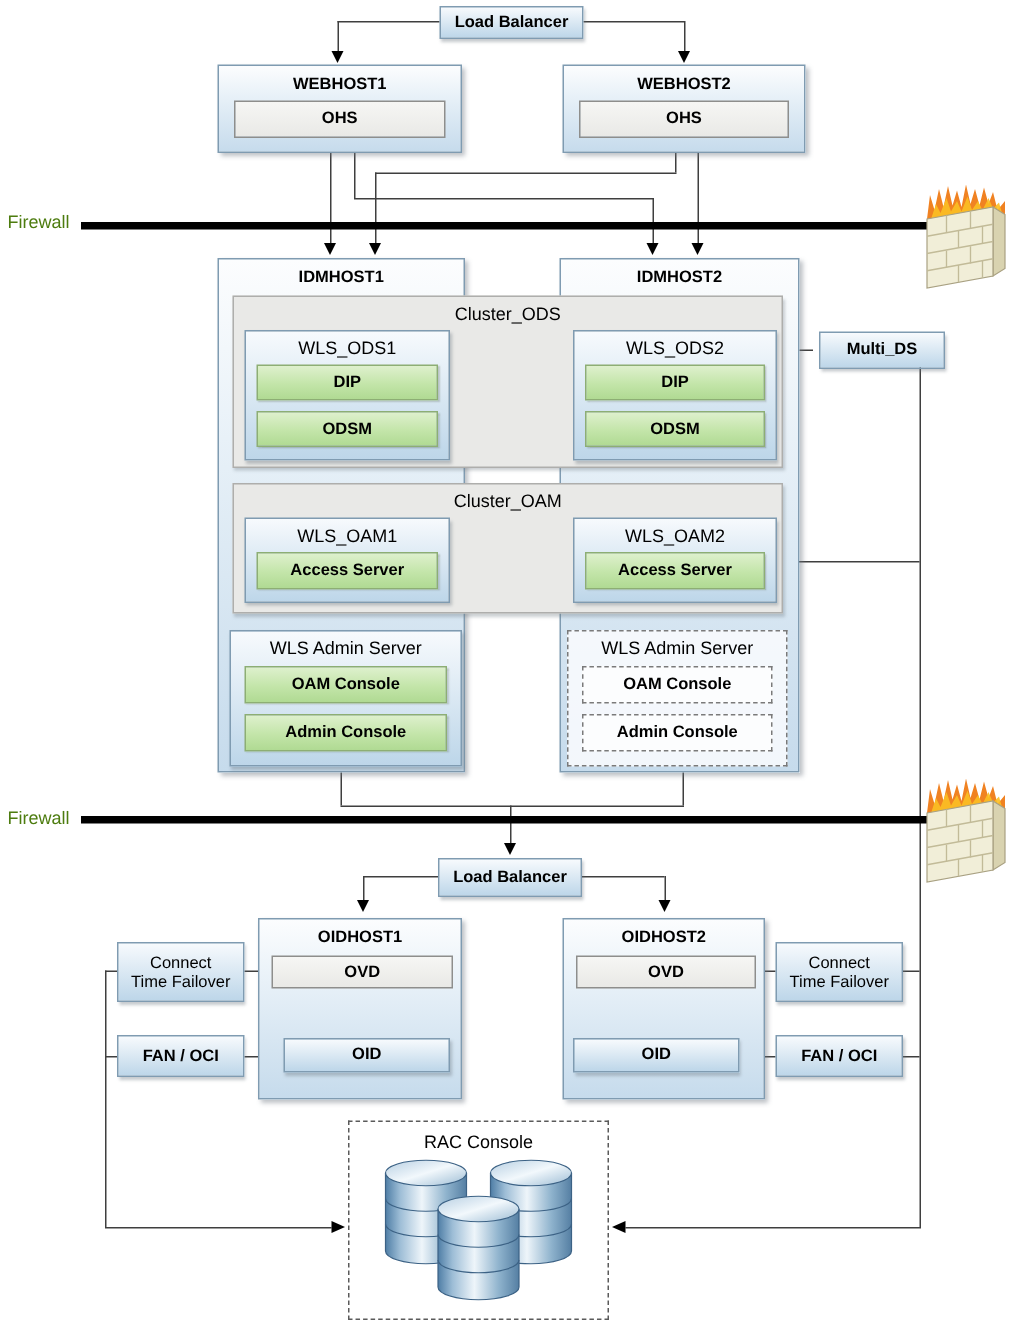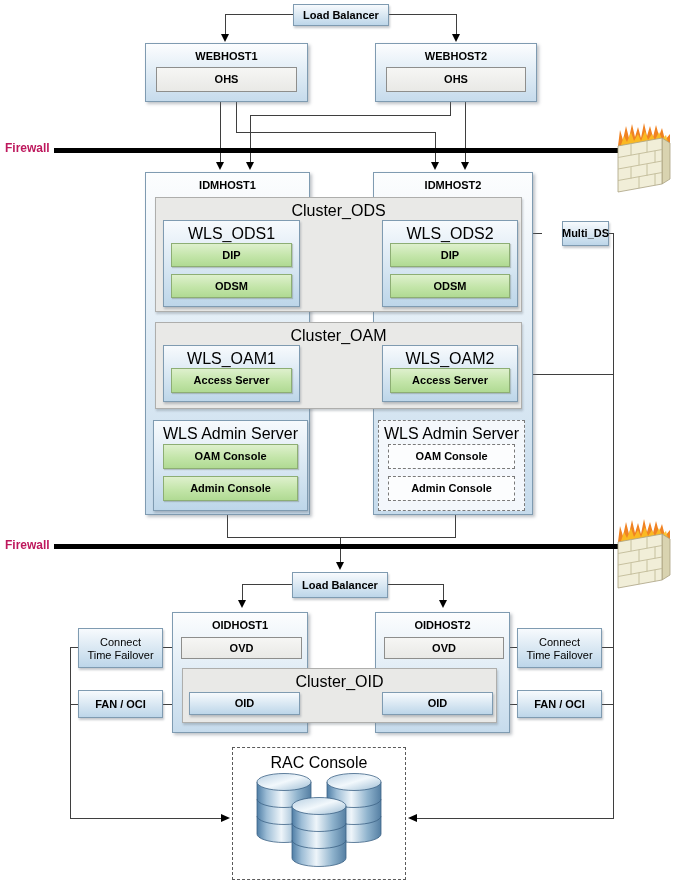--- a/index.html
+++ b/index.html
@@ -12,24 +12,24 @@
           border:1px solid #7f9bb1; box-shadow:1px 2px 2px rgba(110,120,130,.4); }
   .green{ background:linear-gradient(180deg,#def0cd 0%,#c3e5a9 55%,#b0da93 100%);
           border:1px solid #8dae74; box-shadow:1px 1px 1px rgba(110,120,110,.35); }
   .grayc{ background:linear-gradient(180deg,#f6f6f4 0%,#e9e9e6 100%);
           border:1px solid #8e8e8c; }
   .cluster{ background:#e9e9e7; border:1px solid #aeaeac; box-shadow:1px 2px 2px rgba(110,120,130,.35); }
   .dashed { border:1px dashed #7a7a7a; background:rgba(250,252,254,.85); box-shadow:none; }
   .dashed-inner { border:1px dashed #7a7a7a; background:#fcfdfe; box-shadow:none; }
   .lbl-mid { display:flex; align-items:center; justify-content:center; line-height:13px;font-weight:bold; }
   .t-host { position:absolute; left:0; right:0; top:6px; font-weight:bold; font-size:11px; }
-  .t-top  { position:absolute; left:0; right:0; top:4px; font-size:16px; }
+  .t-top  { position:absolute; left:0; right:0; top:4px; font-size:12px; }
   .ln { position:absolute; background:#3f3f3f; }
   .fwline { position:absolute; background:#000; height:5px; }
-  .fw-label { position:absolute; font-size:12px; color:#be185d; background:#fff; padding:0 3px; line-height:14px;font-weight:bold; }
+  .fw-label { position:absolute; font-size:12px; color:#4d7c0f; background:#fff; padding:0 3px; line-height:14px; }
   .arr { position:absolute; width:0; height:0; }
   .arr.d { border-left:4px solid transparent; border-right:4px solid transparent; border-top:8px solid #000; }
   .arr.r { border-top:4px solid transparent; border-bottom:4px solid transparent; border-left:9px solid #000; }
   .arr.l { border-top:4px solid transparent; border-bottom:4px solid transparent; border-right:9px solid #000; }
   .racbox { border:1px dashed #5a5a5a; background:#fff; }
   .icon { position:absolute; }
 </style>
 </head>
 <body>
 
@@ -141,21 +141,21 @@
     <div class="t-top">WLS_ODS1</div>
   </div>
   <div class="bx green lbl-mid" style="left:171px;top:243px;width:121px;height:24px">DIP</div>
   <div class="bx green lbl-mid" style="left:171px;top:274px;width:121px;height:24px">ODSM</div>
   <div class="bx sub" style="left:382px;top:220px;width:136px;height:87px">
     <div class="t-top">WLS_ODS2</div>
   </div>
   <div class="bx green lbl-mid" style="left:390px;top:243px;width:120px;height:24px">DIP</div>
   <div class="bx green lbl-mid" style="left:390px;top:274px;width:120px;height:24px">ODSM</div>
 
-  <div class="bx sub lbl-mid" style="left:562px;top:221px;width:47px;height:25px">Multi_DS</div>
+  <div class="bx sub lbl-mid" style="left:546px;top:221px;width:84px;height:25px">Multi_DS</div>
 
   <div class="bx cluster" style="left:155px;top:322px;width:367px;height:87px">
     <div class="t-top">Cluster_OAM</div>
   </div>
   <div class="bx sub" style="left:163px;top:345px;width:137px;height:57px">
     <div class="t-top">WLS_OAM1</div>
   </div>
   <div class="bx green lbl-mid" style="left:171px;top:368px;width:121px;height:25px">Access Server</div>
   <div class="bx sub" style="left:382px;top:345px;width:136px;height:57px">
     <div class="t-top">WLS_OAM2</div>
@@ -177,23 +177,20 @@
   <div class="bx sub lbl-mid" style="left:292px;top:572px;width:96px;height:26px">Load Balancer</div>
 
   <div class="bx host" style="left:172px;top:612px;width:136px;height:121px">
     <div class="t-host">OIDHOST1</div>
   </div>
   <div class="bx host" style="left:375px;top:612px;width:135px;height:121px">
     <div class="t-host">OIDHOST2</div>
   </div>
   <div class="bx grayc lbl-mid" style="left:181px;top:637px;width:121px;height:22px">OVD</div>
   <div class="bx grayc lbl-mid" style="left:384px;top:637px;width:120px;height:22px">OVD</div>
-  <div class="bx cluster" style="left:182px;top:668px;width:315px;height:55px">
-    <div class="t-top">Cluster_OID</div>
-  </div>
   <div class="bx sub lbl-mid" style="left:189px;top:692px;width:111px;height:23px">OID</div>
   <div class="bx sub lbl-mid" style="left:382px;top:692px;width:111px;height:23px">OID</div>
 
   <div class="bx sub" style="left:78px;top:628px;width:85px;height:40px;padding-top:7px;line-height:13px">
     <div>Connect</div>
     <div>Time Failover</div>
   </div>
   <div class="bx sub lbl-mid" style="left:78px;top:690px;width:85px;height:28px">FAN / OCI</div>
   <div class="bx sub" style="left:517px;top:628px;width:85px;height:40px;padding-top:7px;line-height:13px">
     <div>Connect</div>

